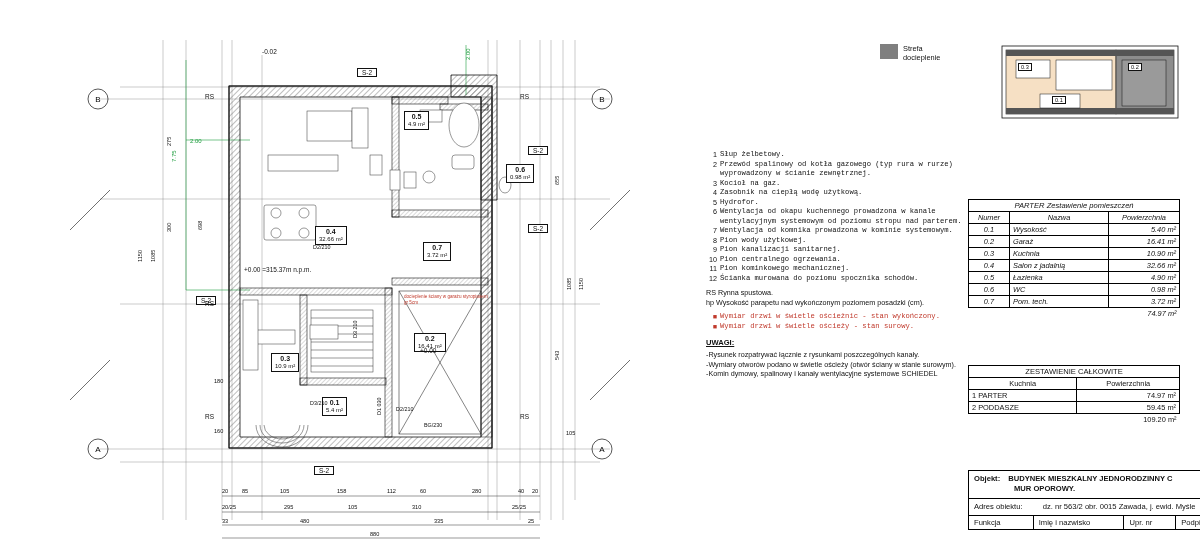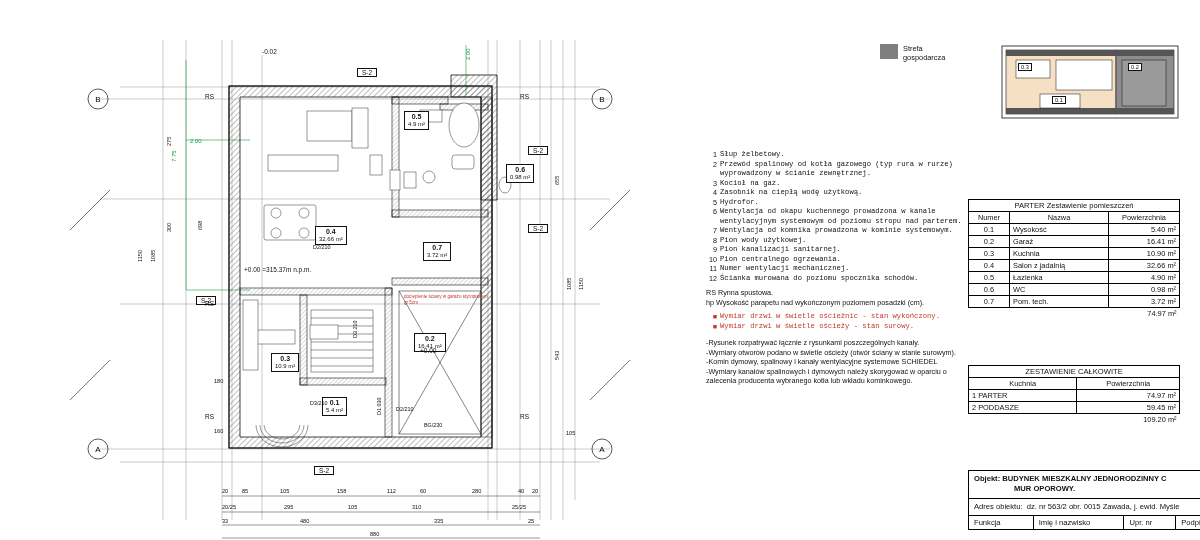--- a/index.html
+++ b/index.html
@@ -26,21 +26,21 @@
   #uwagi{margin-top:7px;}
   #uwagi .hd{font-weight:bold;text-decoration:underline;font-size:7.6px;margin-bottom:2px;}
   .red{color:#c0392b;}
   .redsq{color:#c0392b;font-size:7px;}
 
   
   table{border-collapse:collapse;font-size:7.4px;}
   table td,table th{border:1px solid #000;padding:1px 3px;font-weight:normal;}
   .tbl-title{text-align:center;font-size:7.6px;}
   #t-parter{left:968px;top:199px;width:212px;}
-  #t-parter table{width:100%;}
+  #t-parter table{width:100%;font-style:italic;}
   #t-parter .c1{width:34px;text-align:center;}
   #t-parter .c3{text-align:right;width:64px;}
   .noborder{border:none !important;}
   #t-total{left:968px;top:365px;width:212px;}
   #t-total table{width:100%;}
   #t-total .r{text-align:right;}
 
   
   #titleblock{left:968px;top:470px;width:260px;font-size:7.6px;}
   #titleblock .box{border:1px solid #000;border-right:none;padding:3px 5px;line-height:1.35;}
@@ -335,51 +335,51 @@
   <div class="lg-row">
       <div class="lg-num">9</div>
       <div class="lg-txt">Pion kanalizacji sanitarnej.</div>
     </div>
   <div class="lg-row">
       <div class="lg-num">10</div>
       <div class="lg-txt">Pion centralnego ogrzewania.</div>
     </div>
   <div class="lg-row">
       <div class="lg-num">11</div>
-      <div class="lg-txt">Numer wentylacji mechanicznej.</div>
+      <div class="lg-txt">Pion kominkowego mechanicznej.</div>
     </div>
   <div class="lg-row">
       <div class="lg-num">12</div>
       <div class="lg-txt">Ścianka murowana do poziomu spocznika schodów.</div>
     </div>
   <div class="gap"></div>
   <div>RS  Rynna spustowa.</div>
   <div style="text-indent:0;">hp  Wysokość parapetu nad wykończonym poziomem posadzki (cm).</div>
   <div class="gap"></div>
   <div class="lg-row">
       <div class="lg-num redsq">■</div>
       <div class="lg-txt red">Wymiar drzwi w świetle ościeżnic - stan wykończony.</div>
     </div>
   <div class="lg-row">
       <div class="lg-num redsq">■</div>
       <div class="lg-txt red">Wymiar drzwi w świetle ościeży - stan surowy.</div>
     </div>
 
   <div id="uwagi">
+    <div class="hd">UWAGI:</div>
     <div>-Rysunek rozpatrywać łącznie z rysunkami poszczególnych kanały.</div>
     <div>-Wymiary otworów podano w świetle ościeży (otwór ściany w stanie surowym).</div>
     <div>-Komin dymowy, spalinowy i kanały wentylacyjne systemowe SCHIEDEL</div>
-    <div>-Wymiary kanałów spalinowych i dymowych należy skorygować w oparciu o zalecenia producenta wybranego kotła lub wkładu kominkowego.</div>
   </div>
 </div>
 
 <div class="abs" id="legend-swatch">
   <span class="sw"></span><span class="tx">
     <span>Strefa</span><br>
-    <span>gospodarcza</span>
+    <span>docieplenie</span>
   </span>
 </div>
 
 <div class="abs" id="keyplan">
   <svg width="180" height="80" viewBox="0 0 180 80" xmlns="http://www.w3.org/2000/svg">
     <rect x="2" y="4" width="176" height="72" fill="none" stroke="#111" stroke-width="0.8"></rect>
     <rect x="6" y="8" width="110" height="64" fill="#f6e0c4" stroke="#111" stroke-width="0.6"></rect>
     <rect x="116" y="8" width="58" height="64" fill="#8d8d8d" stroke="#111" stroke-width="0.6"></rect>
     <rect x="6" y="8" width="168" height="6" fill="#555"></rect>
     <rect x="6" y="66" width="168" height="6" fill="#555"></rect>
@@ -470,26 +470,26 @@
           <td class="noborder"></td>
           <td class="noborder r">109.20 m²</td>
         </tr>
   </tbody>
     </table>
 </div>
 
 <div class="abs" id="titleblock">
   <div class="box">
     <span class="b">Objekt:</span>
-    <span class="b" style="">BUDYNEK MIESZKALNY JEDNORODZINNY C</span><br>
+    <span class="b" style="margin-left:6px">BUDYNEK MIESZKALNY JEDNORODZINNY C</span><br>
     <span class="b" style="margin-left:40px">MUR OPOROWY.</span>
   </div>
   <div class="box" style="border-top:none">
     <span>Adres obiektu:</span>
-    <span style="margin-left:2px">dz. nr 563/2 obr. 0015 Zawada, j. ewid. Myśle</span>
+    <span style="margin-left:18px">dz. nr 563/2 obr. 0015 Zawada, j. ewid. Myśle</span>
   </div>
   <div class="row2">
     <div style="width:58px">Funkcja</div>
     <div style="width:86px">Imię i nazwisko</div>
     <div style="width:44px">Upr. nr</div>
     <div style="width:44px">Podpi</div>
   </div>
 </div>
 
 </body></html>

